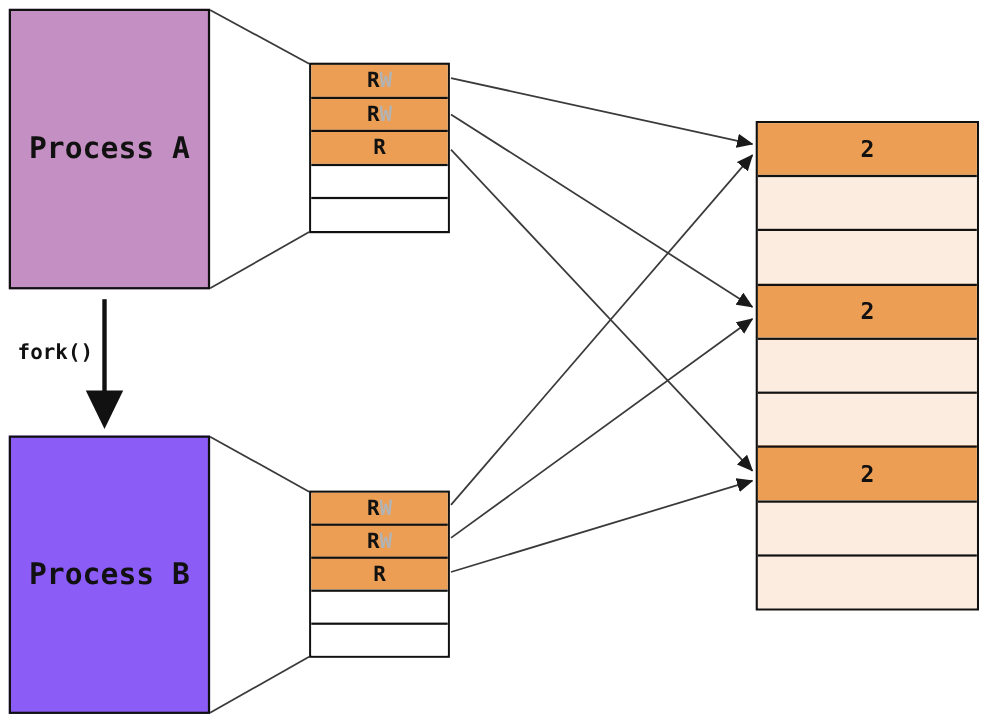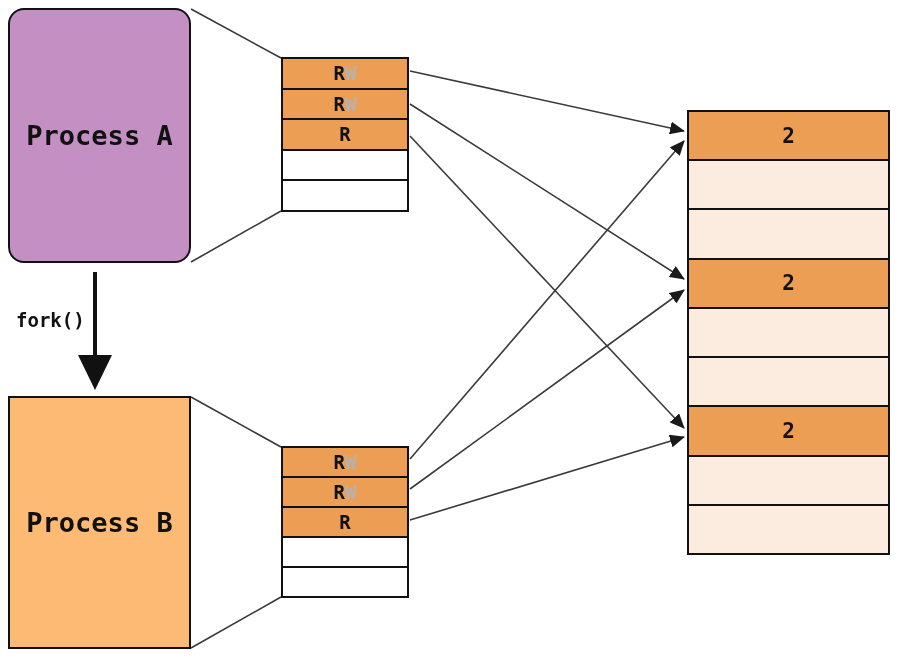--- a/index.html
+++ b/index.html
@@ -124,27 +124,27 @@
     <line class="aline" marker-end="url(#arrowhead)" x1="410" y1="136" x2="684" y2="428"></line>
 
     <line class="aline" marker-end="url(#arrowhead)" x1="410" y1="459" x2="684" y2="141"></line>
     <line class="aline" marker-end="url(#arrowhead)" x1="410" y1="489" x2="684" y2="290"></line>
     <line class="aline" marker-end="url(#arrowhead)" x1="410" y1="520" x2="684" y2="437"></line>
 
     <line class="forkline" x1="95" y1="272" x2="95" y2="358"></line>
     <polygon points="95,390 78,355 112,355" fill="#111"></polygon>
   </svg>
 
-  <div class="procbox" id="process-a" style="background: rgb(196, 143, 194); border-radius: 16px;">
+  <div class="procbox" id="process-a" style="background: rgb(196, 143, 194);">
     <span class="proclabel">Process A</span>
   </div>
 
   <div class="fork-label">fork()</div>
 
-  <div class="procbox" id="process-b" style="background: #fdba74;">
+  <div class="procbox" id="process-b" style="background: #8b5cf6;">
     <span class="proclabel">Process B</span>
   </div>
 
   <div class="ptable" id="page-table-a">
     <div class="ptable-row entry-orange" style="background: rgb(236, 159, 84);">
       <span class="pte-read">R</span>
         <span class="pte-write" style="color: rgb(179, 179, 179);">W</span>
     </div>
     <div class="ptable-row entry-orange" style="background: rgb(236, 159, 84);">
       <span class="pte-read">R</span>

